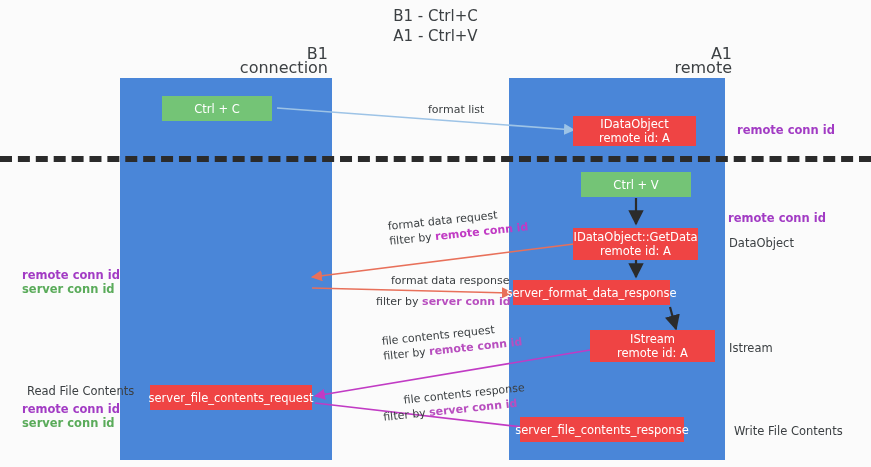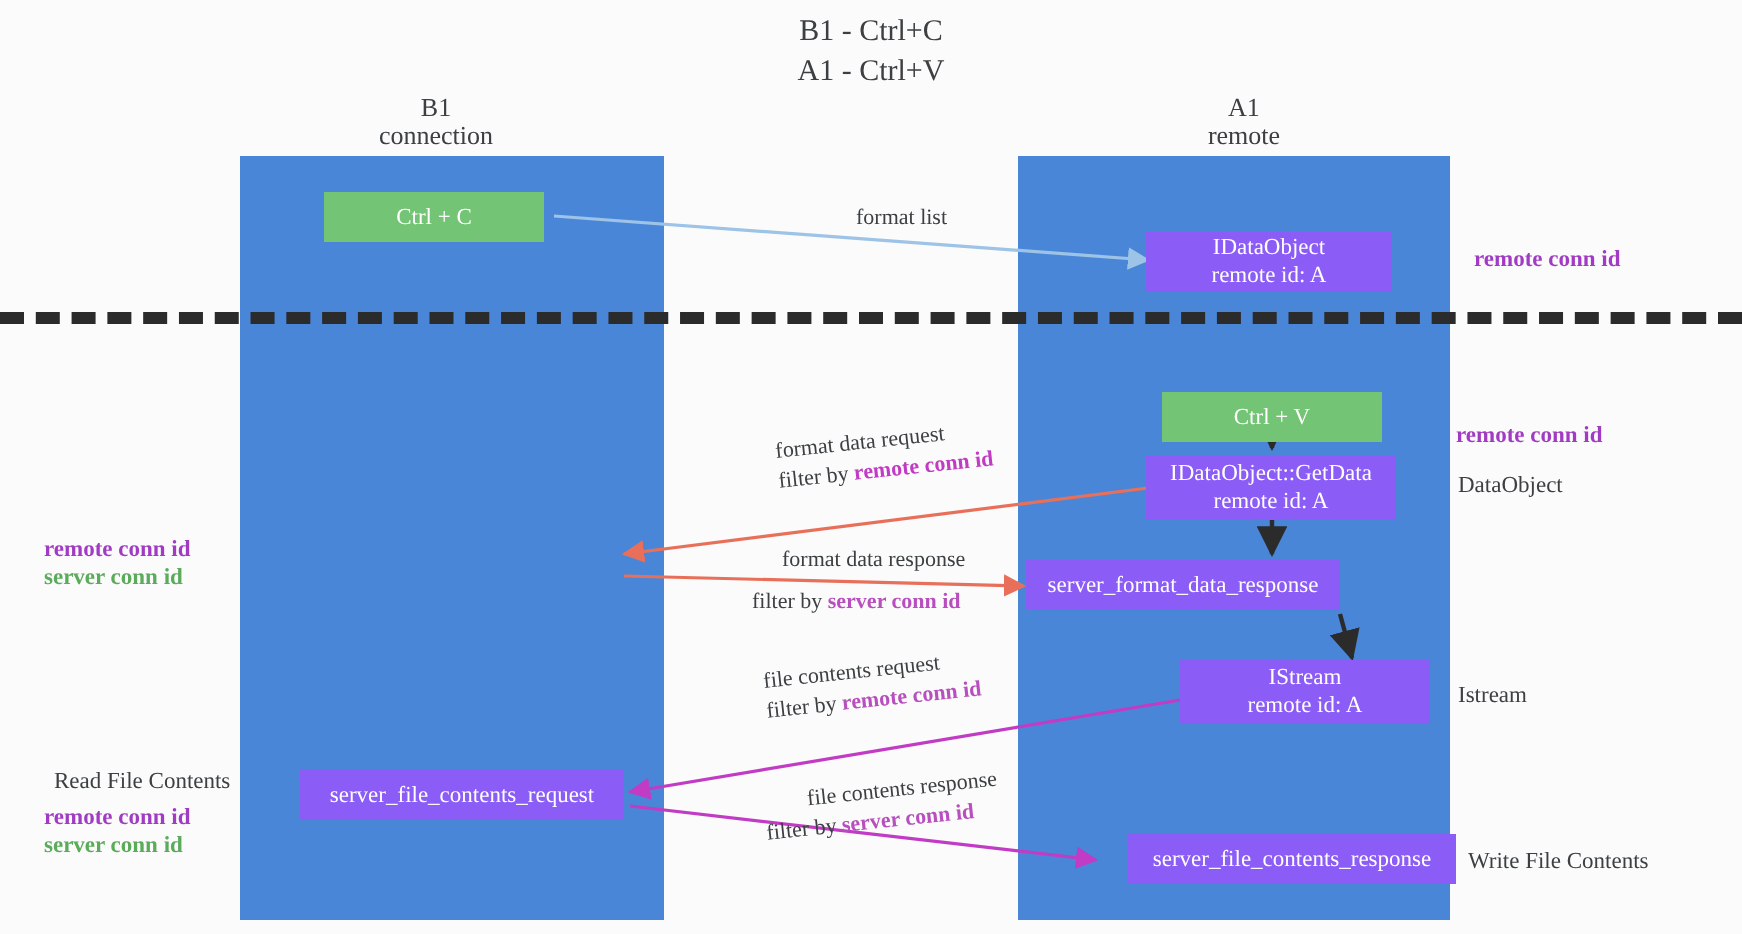--- a/index.html
+++ b/index.html
@@ -14,40 +14,39 @@
     overflow: hidden;
     font-family: "DejaVu Sans", "Liberation Sans", sans-serif;
     color: #3c4043;
   }
 
   #canvas {
     position: absolute;
     left: 0; top: 0;
     width: 871px;
     height: 407px;
-    font-family: Liberation Serif, serif;
   }
 
   .abs { position: absolute; }
 
   
   #title-block {
     left: 0; top: 6px;
     width: 871px;
     text-align: center;
     font-size: 15px;
     line-height: 20px;
     color: #3c4043;
   }
   #title-block div { white-space: pre; }
 
   
   .col-header {
-    text-align: center;
-    font-size: 13px;
+    text-align: right;
+    font-size: 16px;
     line-height: 14px;
     color: #3c4043;
     width: 220px;
   }
   #col-header-b1 { left: 108px; top: 47px; }
   #col-header-a1 { left: 512px; top: 47px; }
 
   
   .lane {
     background: #4a86d8;
@@ -70,21 +69,21 @@
     display: flex;
     flex-direction: column;
     align-items: center;
     justify-content: center;
     color: #ffffff;
     font-size: 11.5px;
     line-height: 14px;
     white-space: nowrap;
   }
   .box.green  { background: #74c476; }
-  .box.orange { background: #8b5cf6; }
+  .box.orange { background: #ef4444; }
   .box .l2 { font-weight: normal; }
 
   
   .ann {
     font-size: 11.5px;
     line-height: 14px;
     white-space: nowrap;
   }
   .ann.purple { color: #a23bc4; font-weight: bold; }
   .ann.green  { color: #5aab5a; font-weight: bold; }
@@ -168,21 +167,21 @@
 
   <div class="abs box green" style="left:162px; top:96px; width:110px; height:25px;">
     <div>Ctrl + C</div>
   </div>
 
   <div class="abs box orange" style="left:573px; top:116px; width:123px; height:30px;">
     <div>IDataObject</div>
     <div class="l2">remote id: A</div>
   </div>
 
-  <div class="abs box green" style="left:581px; top:172px; width:110px; height:25px;margin-top:24px;">
+  <div class="abs box green" style="left:581px; top:172px; width:110px; height:25px;">
     <div>Ctrl + V</div>
   </div>
 
   <div class="abs box orange" style="left:573px; top:228px; width:125px; height:32px;">
     <div>IDataObject::GetData</div>
     <div class="l2">remote id: A</div>
   </div>
 
 
   <div class="abs box orange" style="left:513px; top:280px; width:157px; height:25px;">
@@ -191,21 +190,21 @@
 
   <div class="abs box orange" style="left:590px; top:330px; width:125px; height:32px;">
     <div>IStream</div>
     <div class="l2">remote id: A</div>
   </div>
 
   <div class="abs box orange" style="left:150px; top:385px; width:162px; height:25px;">
     <div>server_file_contents_request</div>
   </div>
 
-  <div class="abs box orange" style="left:564px; top:417px; width:164px; height:25px;">
+  <div class="abs box orange" style="left:520px; top:417px; width:164px; height:25px;">
     <div>server_file_contents_response</div>
   </div>
 
   <div class="abs ann purple" style="left:737px; top:123px;">remote conn id</div>
 
   <div class="abs ann purple" style="left:728px; top:211px;">remote conn id</div>
 
   <div class="abs ann plain" style="left:729px; top:236px;">DataObject</div>
 
   <div class="abs ann plain" style="left:729px; top:341px;">Istream</div>

